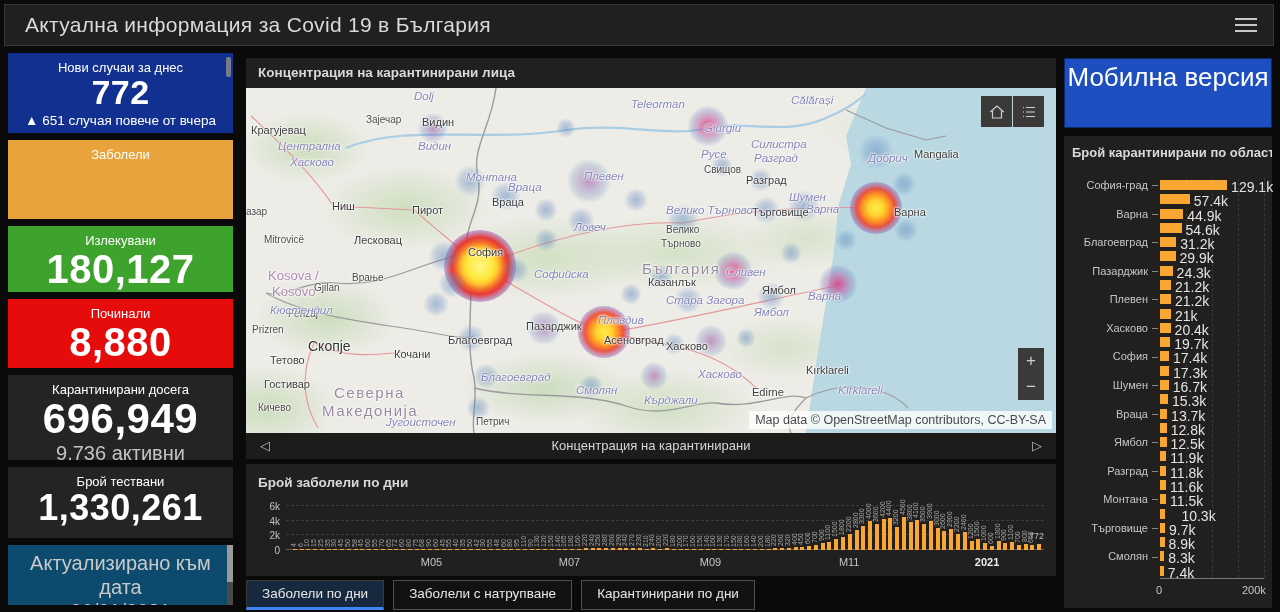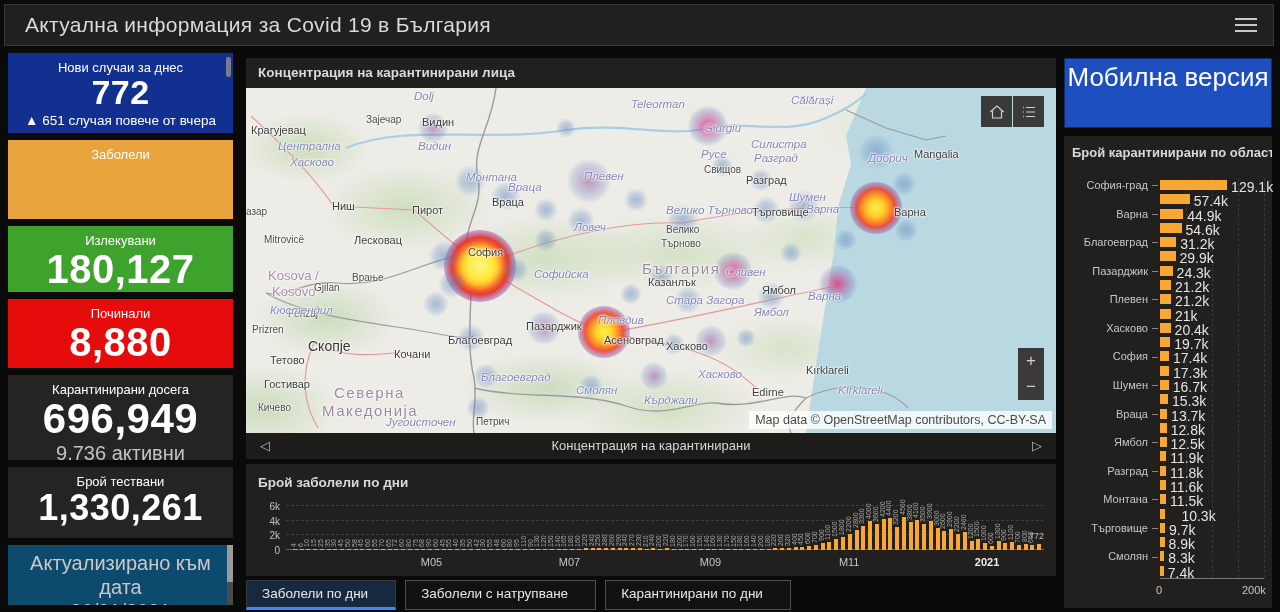--- a/index.html
+++ b/index.html
@@ -90,21 +90,21 @@
     transform:rotate(-90deg); transform-origin:0 100%; white-space:nowrap; }
   .dlabel-last { position:absolute; font-size:9px; color:#b8b8b8; white-space:nowrap; }
   .dytick { position:absolute; right:100%; margin-right:6px; font-size:10px;
     color:#c2c2c2; width:24px; text-align:right; }
   .dxtick { position:absolute; top:50px; font-size:11px; color:#c4c4c4;
     transform:translateX(-50%); }
   .dxtick.year { font-weight:bold; color:#ececec; }
   
   .tabs { position:absolute; left:246px; top:580px; display:flex; gap:9px; }
   .tab { background:#121212; border:1px solid #4f4f4f; color:#e8e8e8; font-size:13.5px;
-    padding:5px 27px 6px 15px; cursor:pointer; white-space:nowrap; }
+    padding:5px 15px 6px 15px; cursor:pointer; white-space:nowrap; }
   .tab.active { background:#16293f; border-color:#3a3a3a; }
   
   .mobile-btn { position:absolute; left:1064px; top:58px; width:208px; height:70px;
     box-sizing:border-box; border:1px solid #0f2a6b; color:#fff; font-size:26px;
     text-align:center; line-height:32px; padding-top:2px; cursor:pointer; }
   .region-panel { position:absolute; left:1064px; top:136px; width:208px; height:472px;
     background:#21201f; }
   .region-title { padding:9px 2px 0 8px; font-size:13px; font-weight:bold; color:#d9d9d9;
     white-space:nowrap; overflow:hidden; }
   .region-plot { position:absolute; left:0; top:42px; width:200px; height:400px; }

